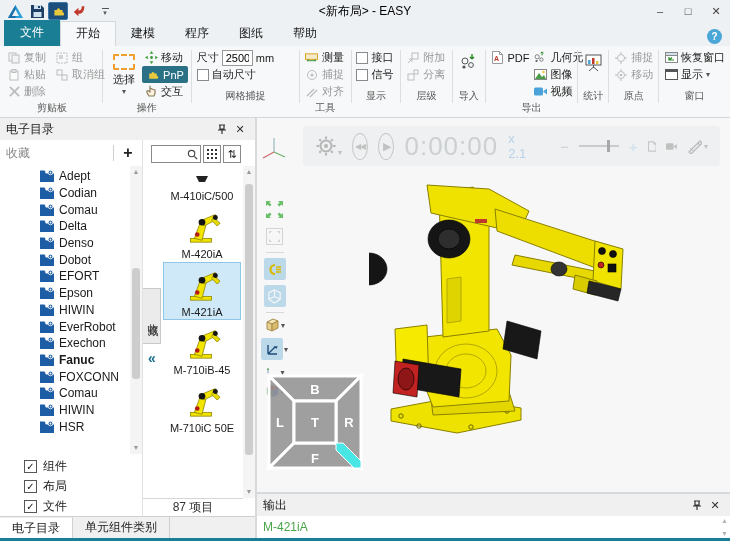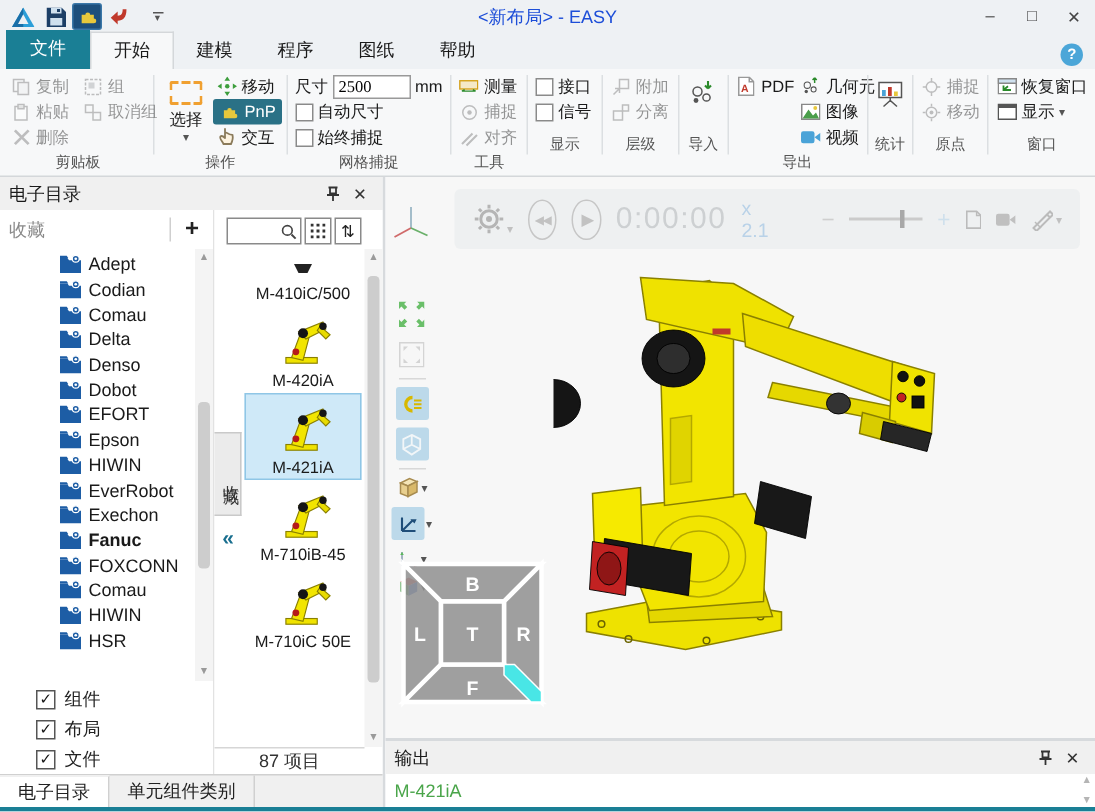--- a/index.html
+++ b/index.html
@@ -6,21 +6,21 @@
 html,body { width:730px; height:541px; overflow:hidden; }
 body { font-family:"Liberation Sans","DejaVu Sans",sans-serif; font-size:12px; color:#222; background:#eef1f4; }
 .window { width:730px; height:541px; display:flex; flex-direction:column; background:#eef1f4; }
 
 
 .titlebar { height:22px; position:relative; display:flex; align-items:center; padding-left:4px; background:#eef1f4; }
 .qa-item { display:flex; align-items:center; justify-content:center; width:22px; height:20px; }
 .qa-pnp { background:#1d4f7c; border:1px solid #3a77a8; border-radius:2px; width:20px; height:18px; }
 .qa-chevron { width:14px; height:14px; margin-left:8px; display:flex; flex-direction:column; align-items:center; justify-content:center; color:#555; font-size:7px; line-height:5px; }
 .qa-chevron .bar { width:7px; border-top:1px solid #555; margin-bottom:1px; }
-.win-title { position:absolute; left:0; right:0; text-align:center; font-size:12px; color:#1d4ed8; pointer-events:none; }
+.win-title { position:absolute; left:0; right:0; text-align:center; font-size:12px; color:#000000; pointer-events:none; }
 .win-controls { margin-left:auto; display:flex; }
 .win-btn { width:28px; height:20px; display:flex; align-items:center; justify-content:center; color:#444; font-size:11px; }
 
 
 .tabrow { height:24px; display:flex; align-items:flex-end; background:#eef1f4; position:relative; }
 .tab { padding:3px 15px 4px; font-size:12px; color:#1a1a1a; cursor:default; }
 .tab.file { background:#1a7f95; color:#fff; margin-left:4px; padding:4px 16px 5px; }
 .tab.active { background:#f7f8f9; border:1px solid #d4d7da; border-bottom:none; }
 .help-circle { position:absolute; right:8px; bottom:2px; width:15px; height:15px; border-radius:50%; background:#4ba6d8; color:#fff; font-size:10px; font-weight:bold; display:flex; align-items:center; justify-content:center; }
 
@@ -31,21 +31,21 @@
 .rgroup-label { text-align:center; font-size:10px; color:#555; padding:1px 0 2px; }
 .rdivider { width:1px; background:#dcdfe2; margin:2px 0; }
 .rb { display:flex; align-items:center; gap:3px; height:17px; font-size:11px; color:#1a1a1a; white-space:nowrap; padding:0 2px; }
 .rb.dis { opacity:.45; filter:grayscale(.8); }
 .rcol { display:flex; flex-direction:column; justify-content:flex-start; }
 .ric { width:14px; height:14px; display:flex; align-items:center; justify-content:center; flex:none; }
 .bigbtn { width:40px; display:flex; flex-direction:column; align-items:center; justify-content:center; font-size:11px; }
 .sel-box { width:22px; height:16px; border:2px dashed #f0a030; border-radius:2px; margin-bottom:2px; }
 .pnp-btn { background:#2a7186; border-radius:2px; color:#fff; padding:0 4px; }
 .chk { width:12px; height:12px; border:1px solid #8a8a8a; background:#fff; flex:none; }
-.rinput { width:52px; height:16px; border:1px solid #999; font-size:11px; padding:0 3px; font-family:Liberation Serif, serif; background:#fff; }
+.rinput { width:31px; height:16px; border:1px solid #999; font-size:11px; padding:0 3px; font-family:Liberation Sans, sans-serif; background:#fff; }
 .dd { font-size:8px; color:#555; }
 
 
 .main { flex:1; display:flex; min-height:0; }
 .leftpanel { width:257px; background:#fff; border-right:2px solid #d7dadd; display:flex; flex-direction:column; }
 .panel-header { height:22px; background:#f0f0f0; display:flex; align-items:center; padding:0 6px; font-size:12px; color:#1a1a1a; }
 .panel-header .sp { flex:1; }
 .ph-btn { width:18px; height:16px; display:flex; align-items:center; justify-content:center; color:#333; font-size:11px; }
 .panel-body { flex:1; display:flex; min-height:0; }
 
@@ -84,21 +84,21 @@
 .bottom-tabs { height:22px; background:#f0f0f0; border-top:1px solid #d0d0d0; display:flex; }
 .btab { padding:0 12px; display:flex; align-items:center; font-size:12px; color:#222; border-right:1px solid #d0d0d0; }
 .btab.active { background:#fff; border-top:1px solid #f0f0f0; }
 
 
 .right-col { flex:1; display:flex; flex-direction:column; min-width:0; }
 .viewport { flex:1; position:relative; background:#f7f7f7; overflow:hidden; }
 .vp-toolbar { position:absolute; top:8px; left:46px; right:10px; height:40px; display:flex; align-items:center; gap:10px; background:rgba(235,237,239,.75); border-radius:4px; padding:0 12px; }
 .vp-axes { position:absolute; top:14px; left:2px; }
 .tb-circle { width:27px; height:27px; border:1.5px solid #c6c6c6; border-radius:50%; display:flex; align-items:center; justify-content:center; color:#c2c2c2; }
-.tb-timer { font-size:20px; color:#cdd0d2; letter-spacing:1px; }
+.tb-timer { font-size:26px; color:#cdd0d2; letter-spacing:1px; }
 .tb-speed { font-size:13px; color:#b9d2e8; }
 .tb-minus { color:#cfcfcf; font-size:15px; margin-left:24px; }
 .tb-plus { color:#cfe0ec; font-size:15px; }
 .tb-slider { width:70px; height:12px; position:relative; }
 .tb-slider .trk { position:absolute; top:5px; left:0; right:0; height:2px; background:#cbcbcb; }
 .tb-slider .hnd { position:absolute; top:0; left:70%; width:3px; height:12px; background:#a8a8a8; }
 .gear-wrap { display:flex; align-items:flex-end; gap:1px; }
 
 .left-tools { position:absolute; left:4px; top:80px; display:flex; flex-direction:column; align-items:center; gap:5px; }
 .lt-btn { width:22px; height:22px; display:flex; align-items:center; justify-content:center; border-radius:2px; }
@@ -269,24 +269,20 @@
       <div class="rgroup-body">
         <div class="rcol" style="width:100%">
           <div class="rb">
               <span>尺寸</span>
             <input class="rinput" value="2500" style="">
             <span>mm</span>
             </div>
           <div class="rb">
               <span class="chk"></span>
               <span>自动尺寸</span>
-            </div>
-          <div class="rb">
-              <span class="chk"></span>
-              <span>始终捕捉</span>
             </div>
         </div>
       </div>
       <div class="rgroup-label">网格捕捉</div>
     </div>
     <div class="rdivider"></div>
 
     <div class="rgroup" style="width:58px">
       <div class="rgroup-body">
           <div class="rcol">

